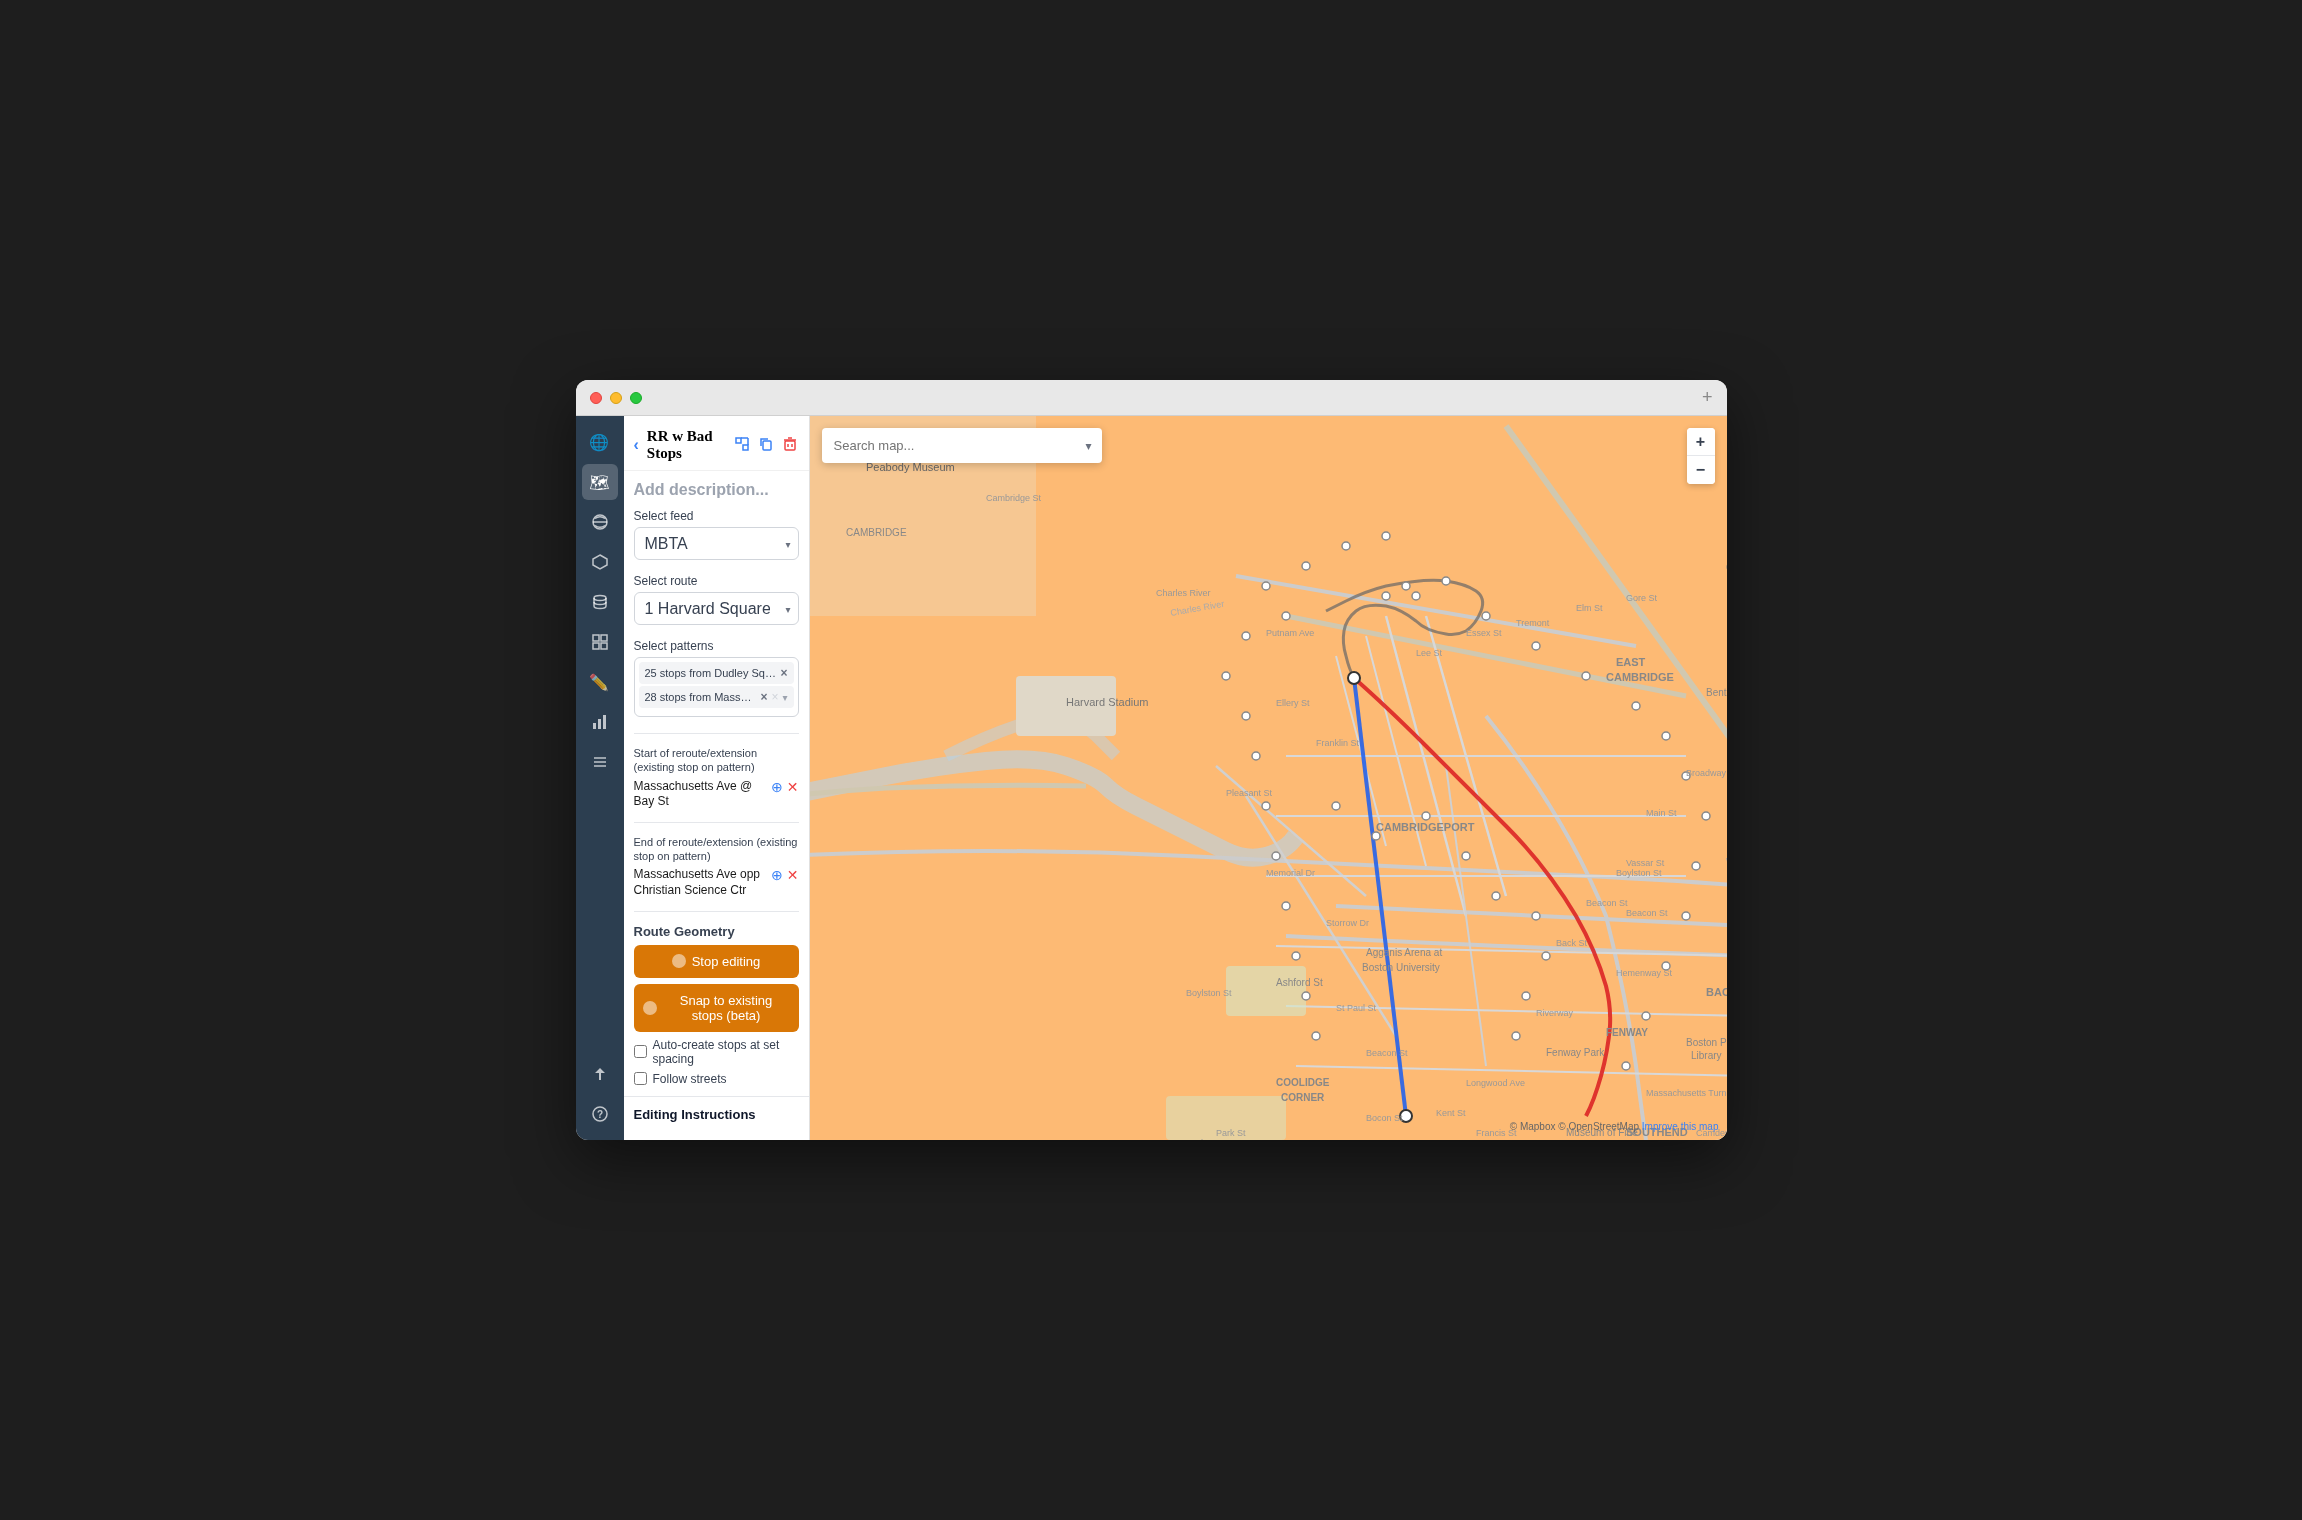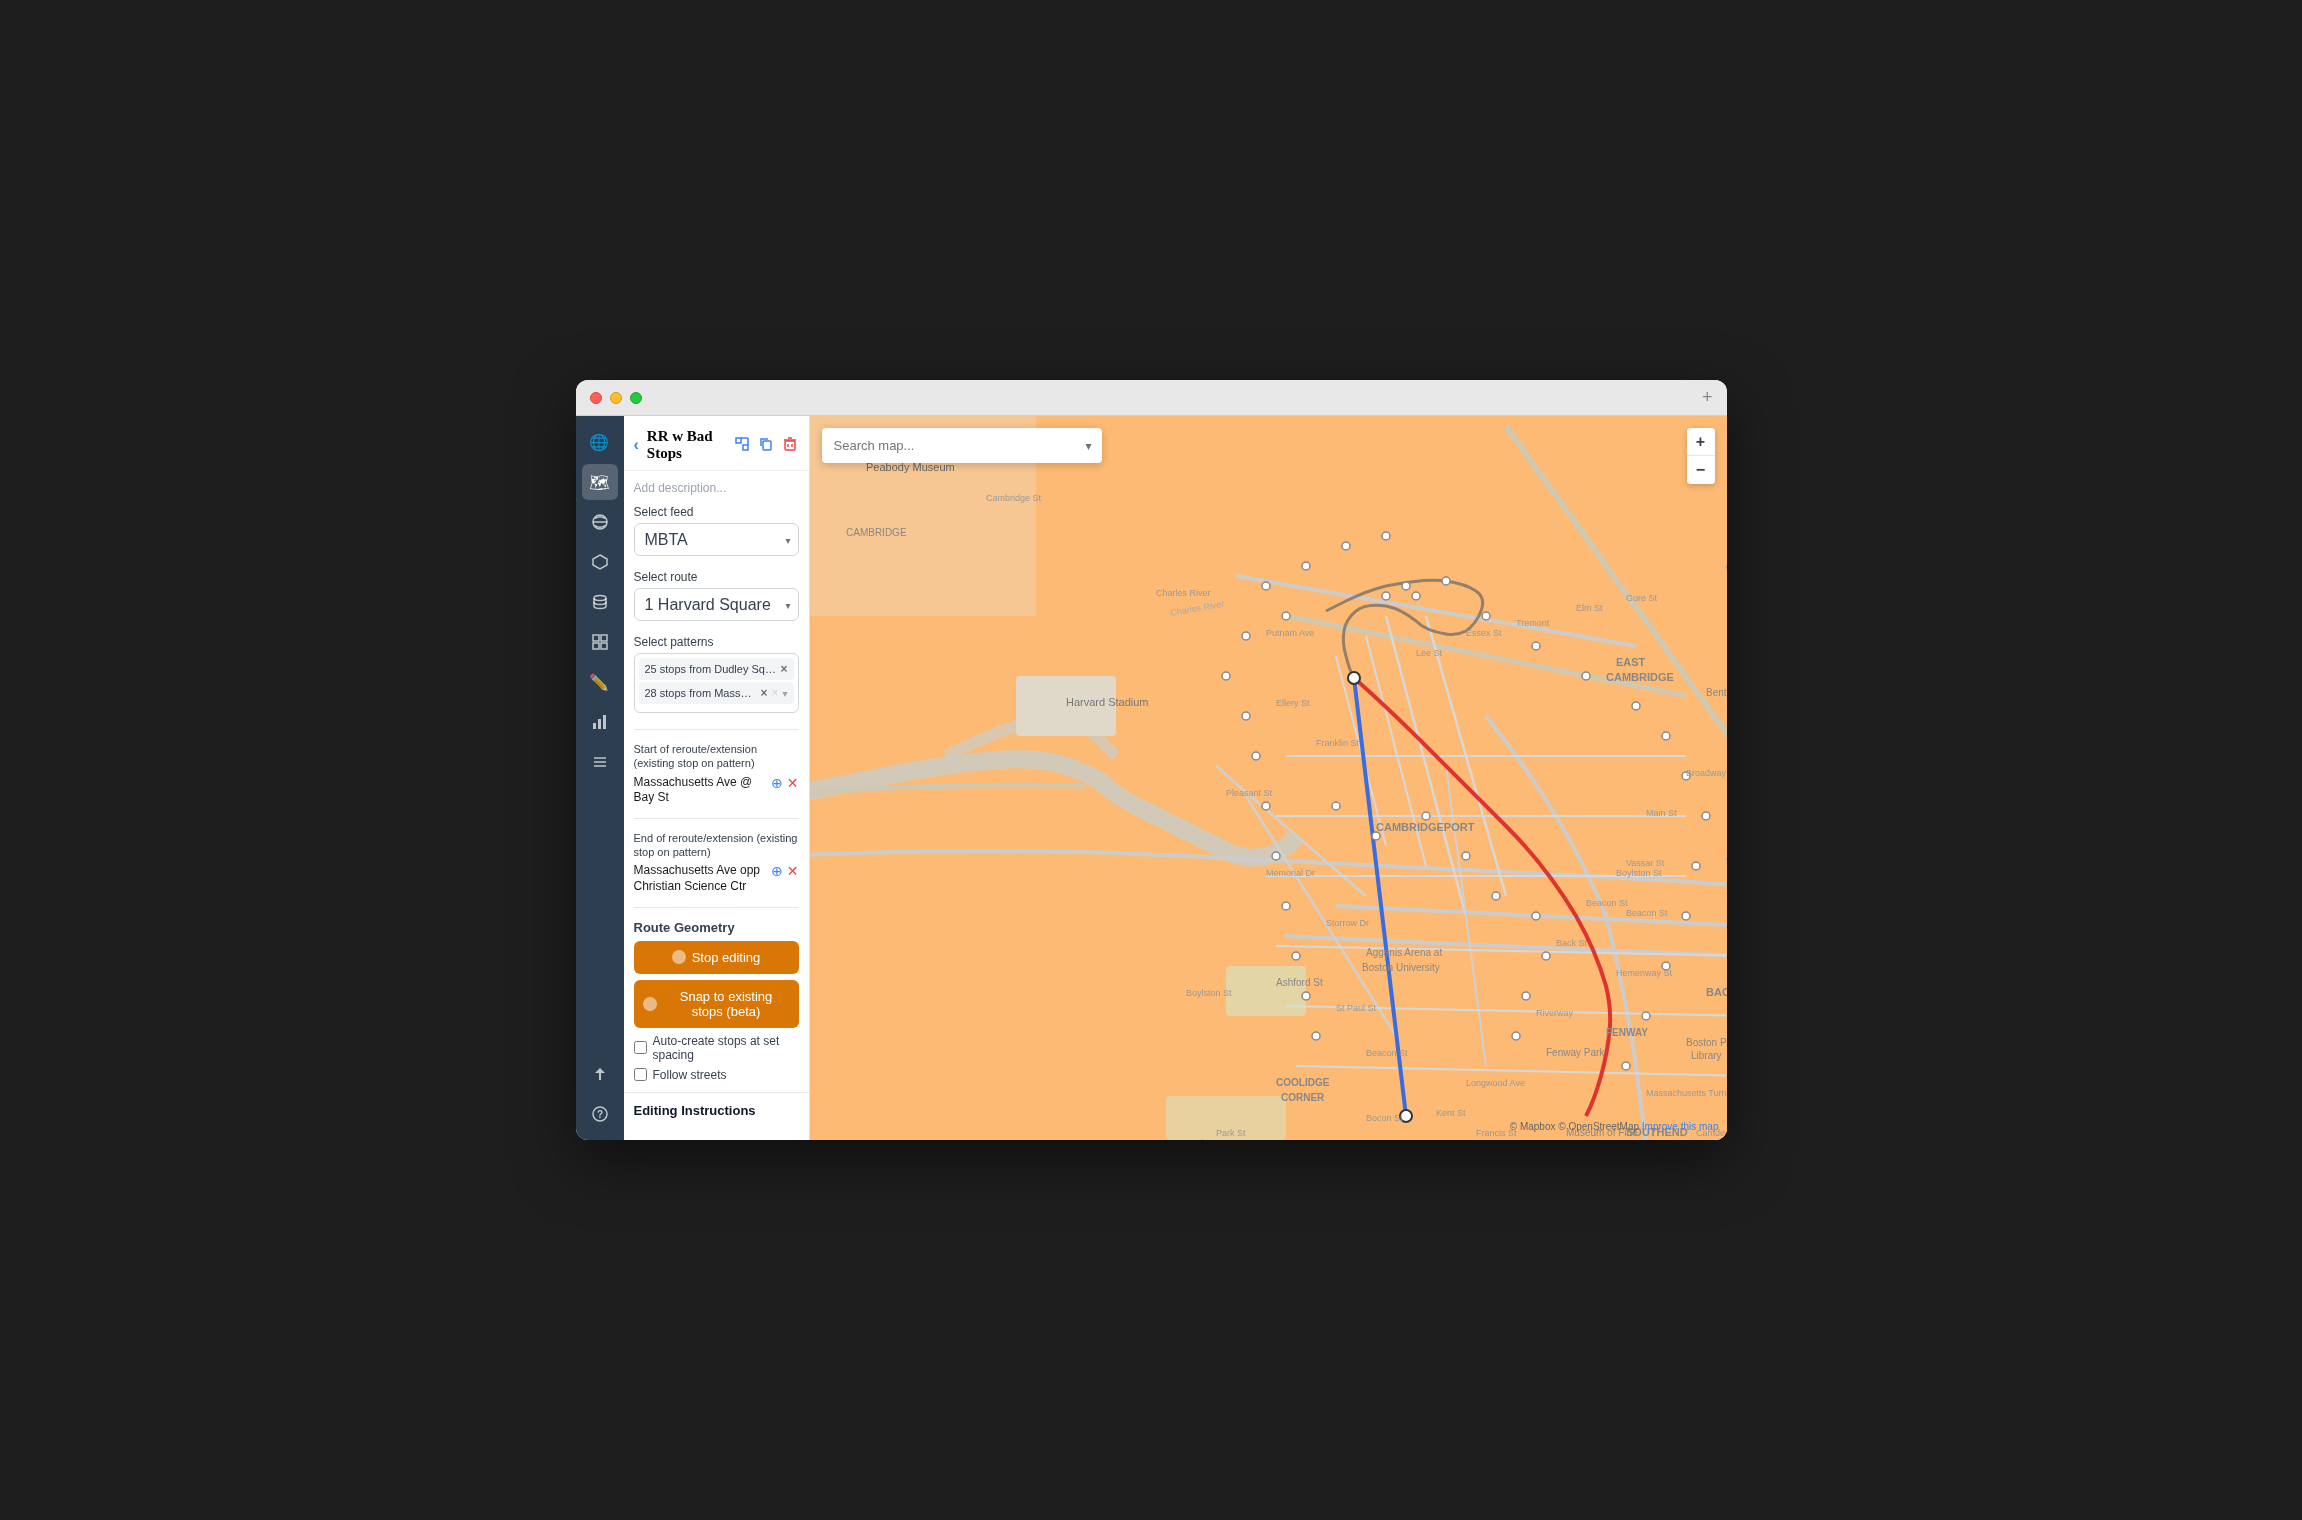--- a/index.html
+++ b/index.html
@@ -127,22 +127,23 @@
     
     .config-body {
       padding: 10px;
       display: flex;
       flex-direction: column;
       gap: 10px;
     }
     
     .add-desc {
       color: #9ca3af;
-      font-size: 12px;
+      font-size: 16px;
       cursor: pointer;
+      font-weight: bold;
     }
     
     .field-label {
       font-size: 12px;
       font-weight: 500;
       color: #374151;
       margin-bottom: 4px;
     }
     
     .select-wrapper {

